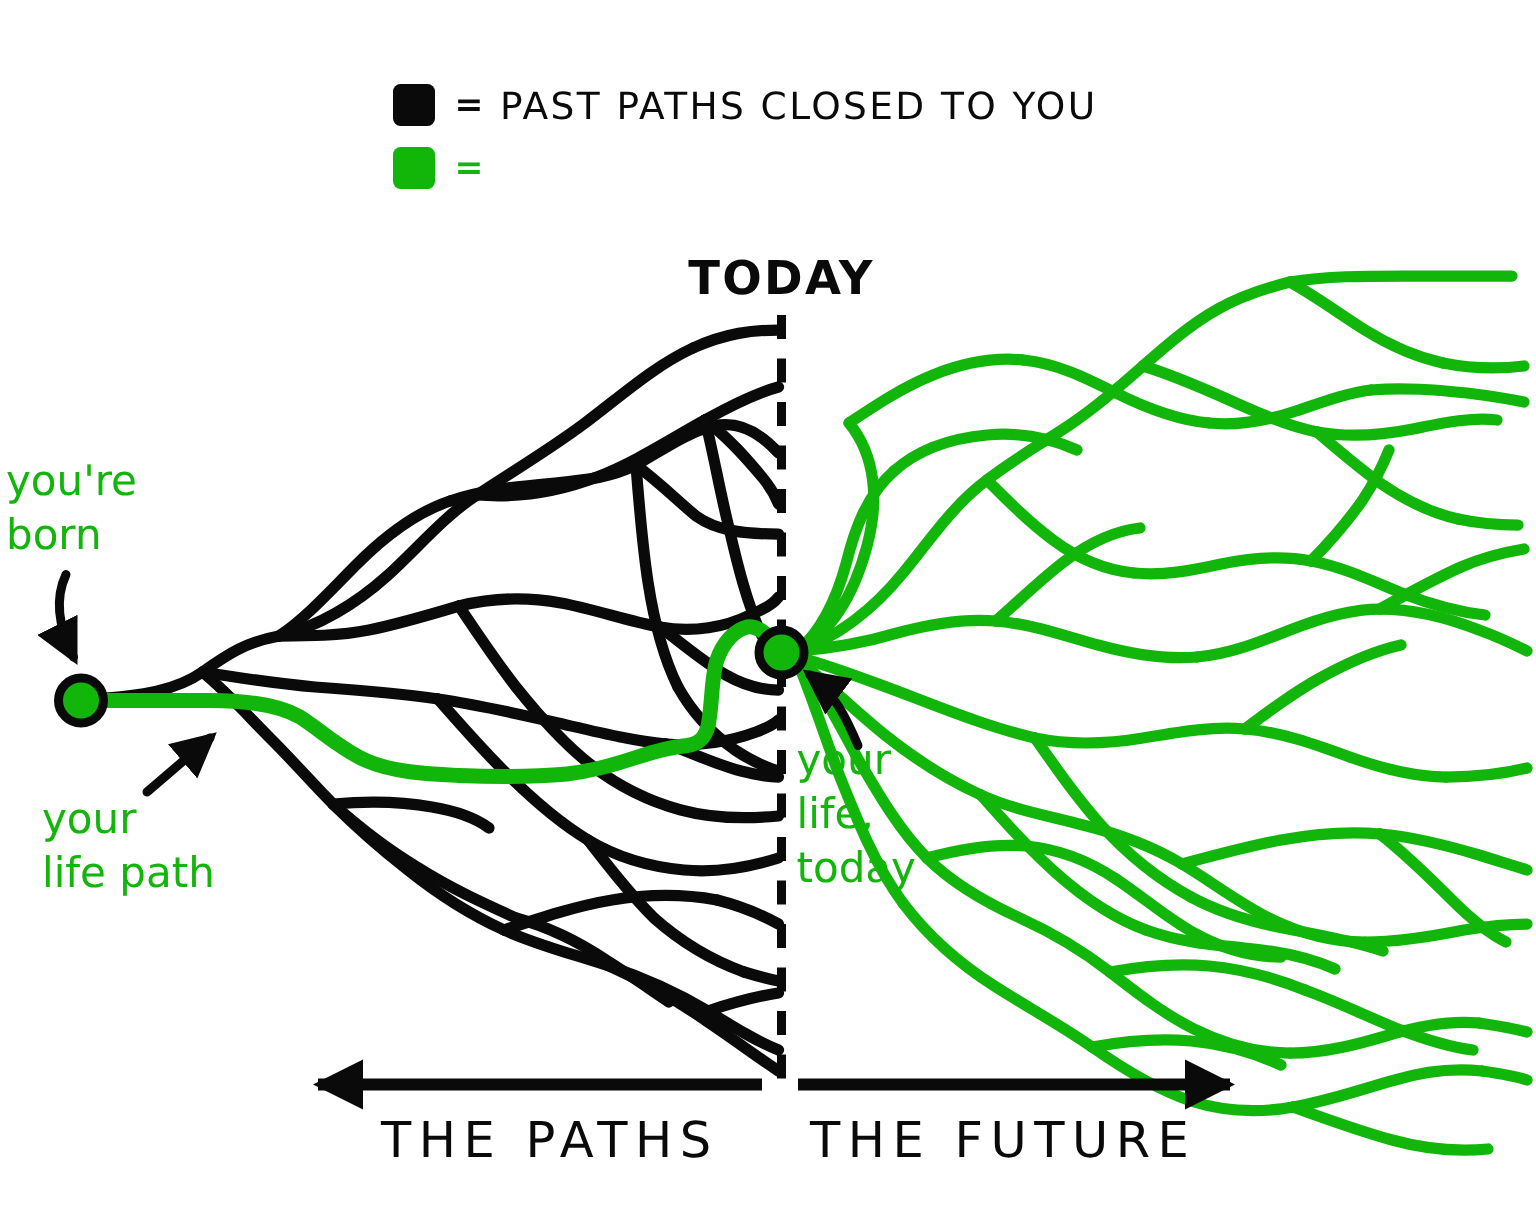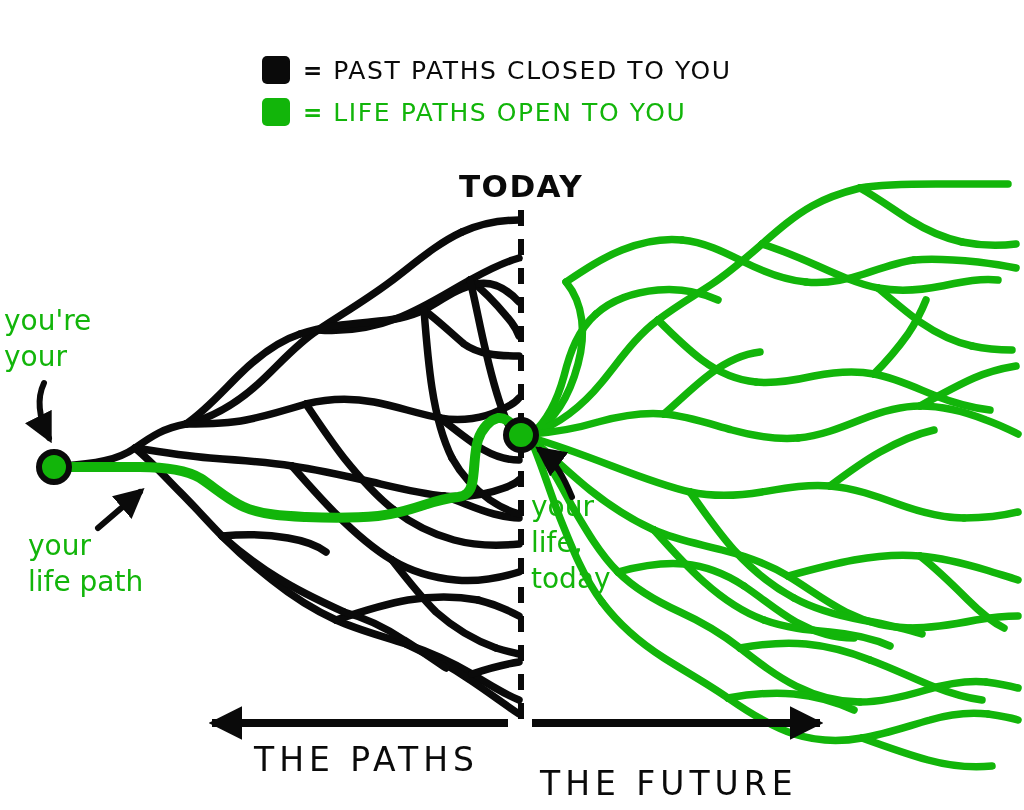--- a/index.html
+++ b/index.html
@@ -82,21 +82,21 @@
   .axis-label {
     position: absolute;
     font-family: "DejaVu Sans", sans-serif;
     font-size: 33px;
     font-weight: 500;
     letter-spacing: 5px;
     color: #0a0a0a;
     white-space: nowrap;
   }
   .axis-label.past   { left: 254px; top: 740px; }
-  .axis-label.future { left: 540px; top: 740px; margin-top: 24px; }
+  .axis-label.future { left: 540px; top: 740px; }
 
   .note {
     position: absolute;
     font-family: "DejaVu Sans", sans-serif;
     font-size: 28px;
     font-weight: 500;
     color: #12b50a;
     line-height: 1.28;
     white-space: pre-line;
   }
@@ -284,30 +284,29 @@
 
   <div class="legend">
     <div class="legend-row">
       <span class="swatch black"></span>
       <span class="eq black">=</span>
       <span class="legend-text black">PAST PATHS CLOSED TO YOU</span>
     </div>
     <div class="legend-row">
       <span class="swatch green"></span>
       <span class="eq green">=</span>
-      <span class="legend-text green">LIFE PATHS OPEN TO YOU</span>
     </div>
   </div>
 
   <div class="today-label">TODAY</div>
 
   <div class="axis-label past">THE PATHS</div>
   <div class="axis-label future">THE FUTURE</div>
 
   <div class="note born">you're
-your</div>
+born</div>
   <div class="note lifepath">your
 life path</div>
   <div class="note today-now">your
 life,
 today</div>
 
 </div>
 
 </body></html>

